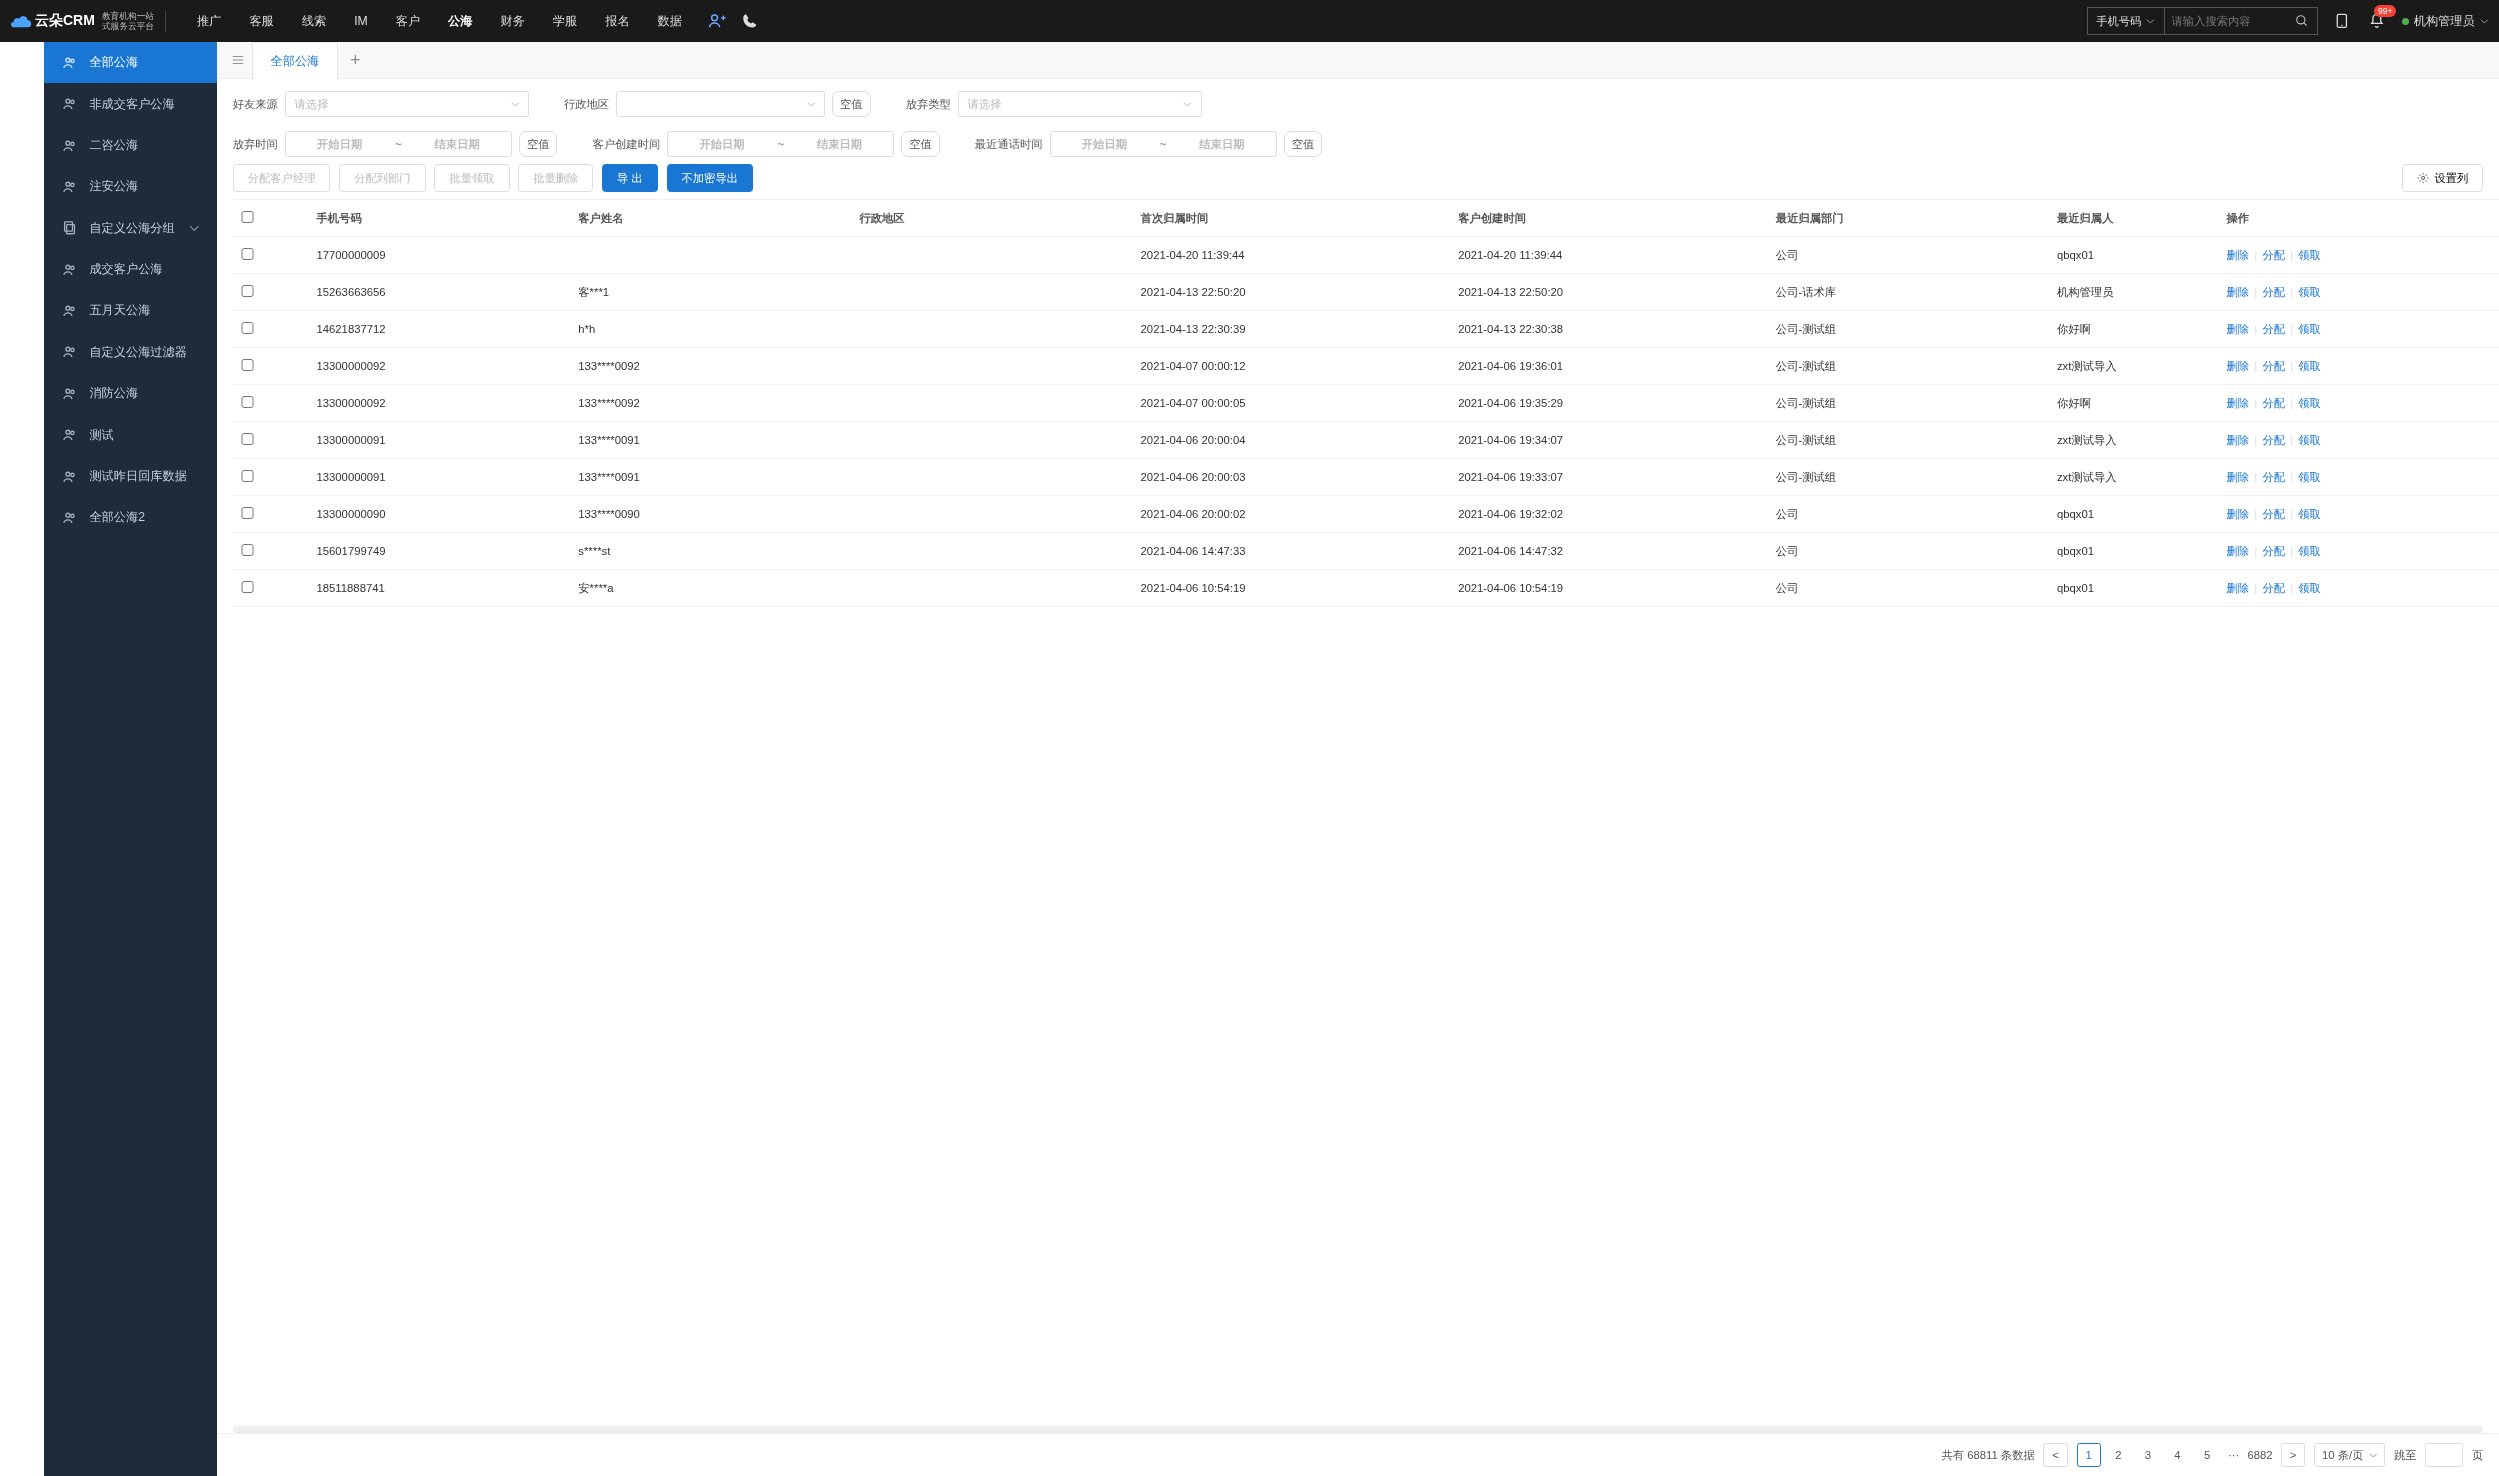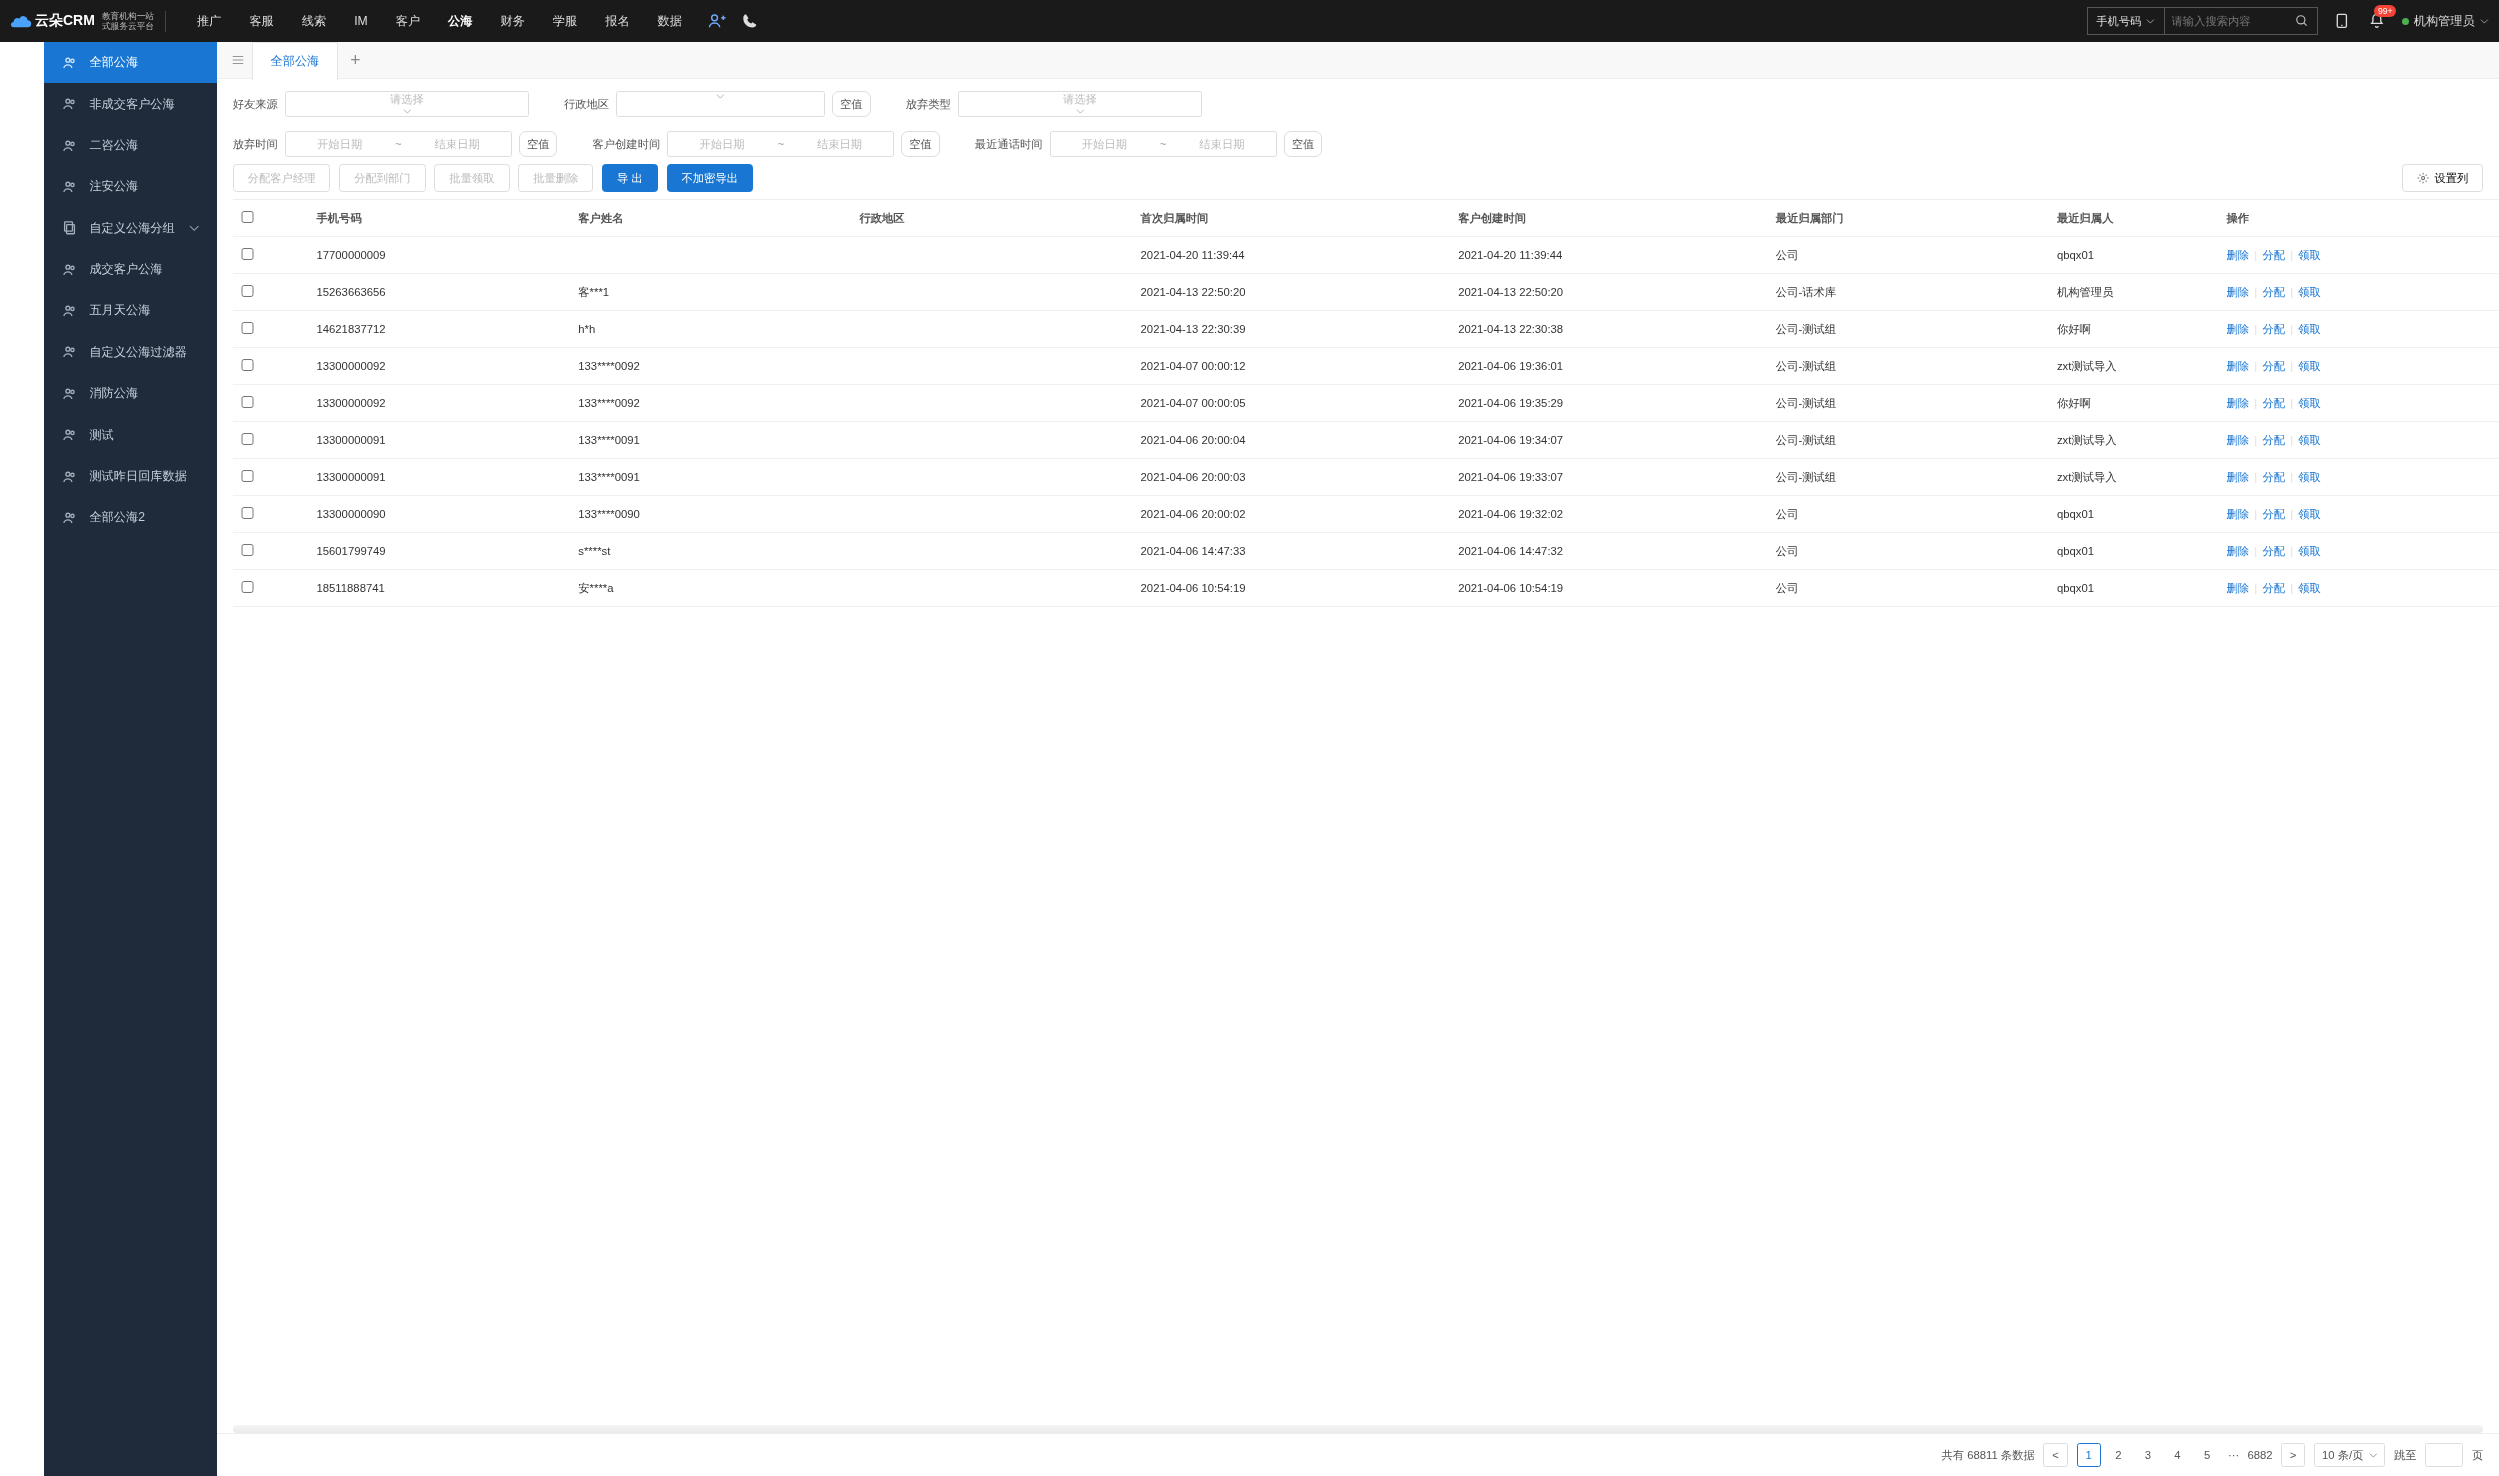--- a/index.html
+++ b/index.html
@@ -33,22 +33,22 @@
 .tab-bar { display:flex; align-items:center; height:37px; border-bottom:0.9px solid #eee; padding-left:7px; background:#f8f8f8;}
 .hamburger { width:28px; display:flex; align-items:center; justify-content:center; color:#666; }
 .tab { padding:0 17.5px; line-height:37px; border:0.9px solid #e6e6e6; border-bottom:none; background:#fff; color:#1976d2; font-weight:500; position:relative; top:0.9px; }
 .tab-add { width:35px; display:flex; align-items:center; justify-content:center; color:#888; font-size:17.5px; }
 .banner { display:flex; align-items:center; margin:12.2px 15.7px 5.2px; padding:8.7px 14px; border:0.9px solid #f6e2b9; background:#fffbe6; color:#946b00; border-radius:3.5px; gap:14px; }
 .trophy { width:17.5px; height:17.5px; color:#e8a100; }
 .filters { padding: 5.2px 15.7px 0; }
 .filter-row { display:flex; align-items:center; gap:35px; padding:7px 0; }
 .filter-group { display:flex; align-items:center; gap:7px; }
 .flabel { width:auto; text-align:right; color:#555; font-size:11.3px; white-space:nowrap; }
-.fselect { width:244px; height:26px; border:0.9px solid #ddd; border-radius:2.6px; display:flex; align-items:center; padding:0 8.7px; color:#bbb; font-size:11.3px; background:#fff;flex-direction:column; }
-.frange { display:flex; align-items:center; border:0.9px solid #ddd; border-radius:2.6px; height:26px; width:227px; font-size:11.3px; }
+.fselect { width:244px; height:26px; border:0.9px solid #ddd; border-radius:2.6px; display:flex; align-items:center; padding:0 8.7px; justify-content:space-between; color:#bbb; font-size:11.3px; background:#fff; }
+.frange { display:flex; align-items:center; border:0.9px solid #ddd; border-radius:2.6px; height:26px; width:227px; font-size:11.3px;font-weight:bold; }
 .frange .ph { flex:1; text-align:center; color:#bbb; }
 .frange .tilde { color:#999; padding:0 1.7px; }
 .fnull { border:0.9px solid #ddd; border-radius:7px; height:26px; padding:0 7px; display:flex; align-items:center; color:#555; font-size:11.3px; }
 .action-row { display:flex; align-items:center; justify-content:flex-end; gap:8.7px; padding:8.7px 15.7px; }
 .expand-link { color:#1976d2; cursor:pointer; display:flex; align-items:center; gap:3.5px; }
 .btn { height:28px; padding:0 14px; border:0.9px solid #ddd; border-radius:3.5px; background:#fff; display:inline-flex; align-items:center; cursor:pointer; font-size:11.3px; }
 .btn.primary { background:#1976d2; color:#fff; border-color:#1976d2; }
 .btn.icon-only { padding:0 8.7px; }
 .btn.disabled { color:#bbb; }
 .toolbar-row { display:flex; align-items:center; gap:8.7px; padding:0 15.7px 7px; }

